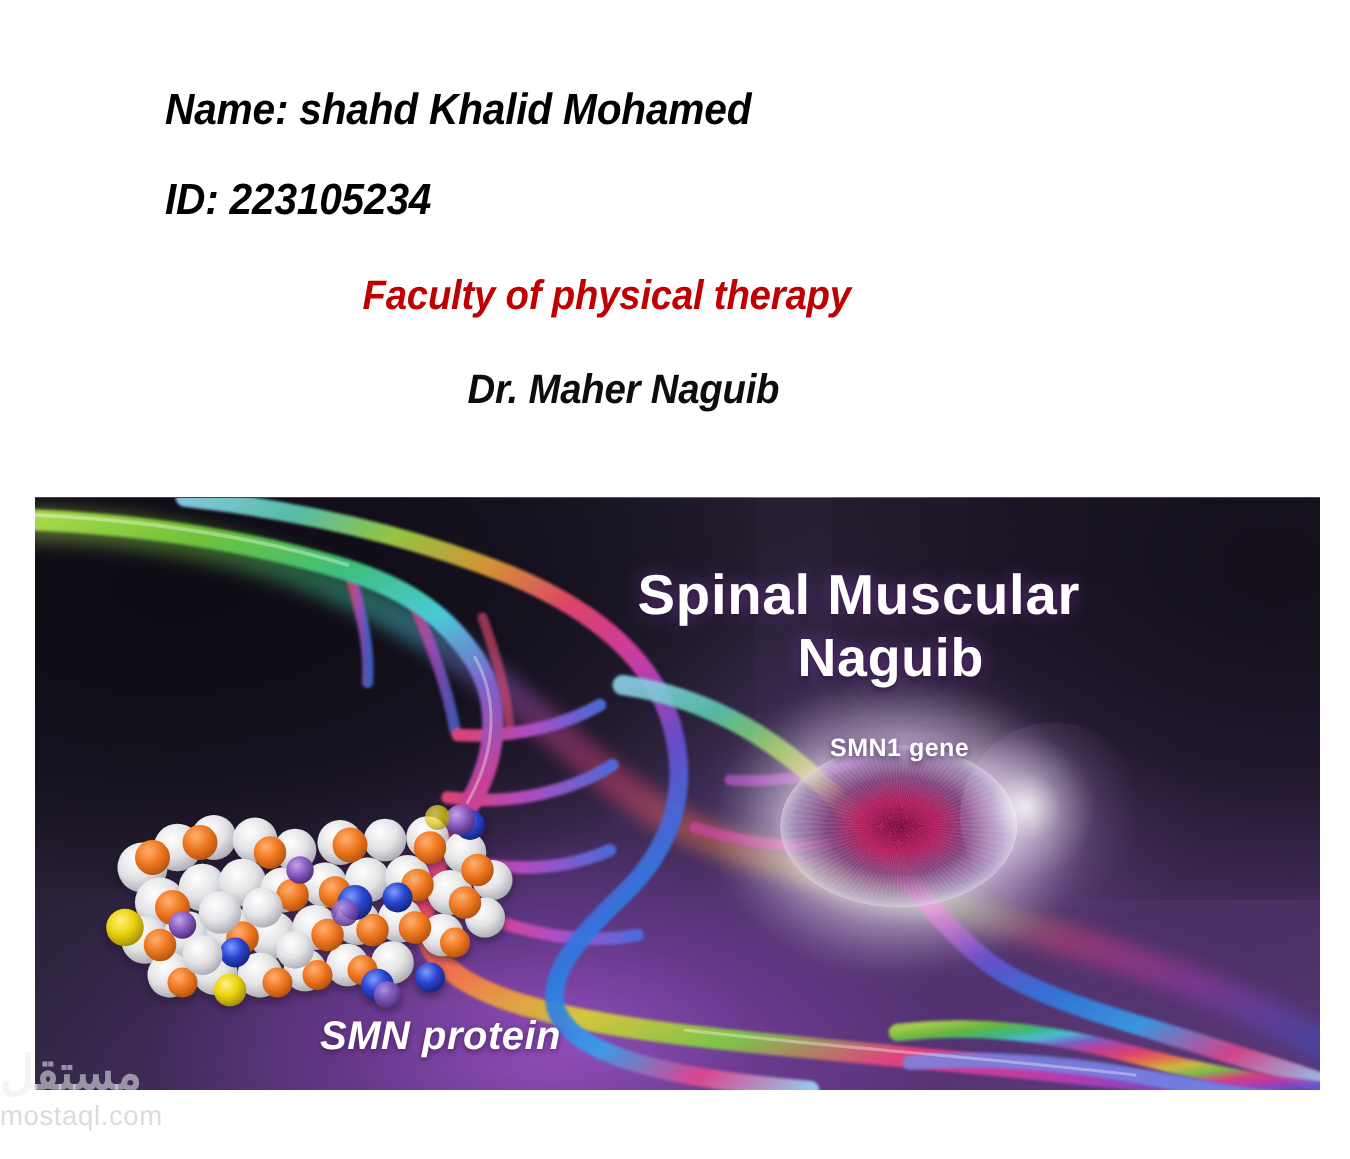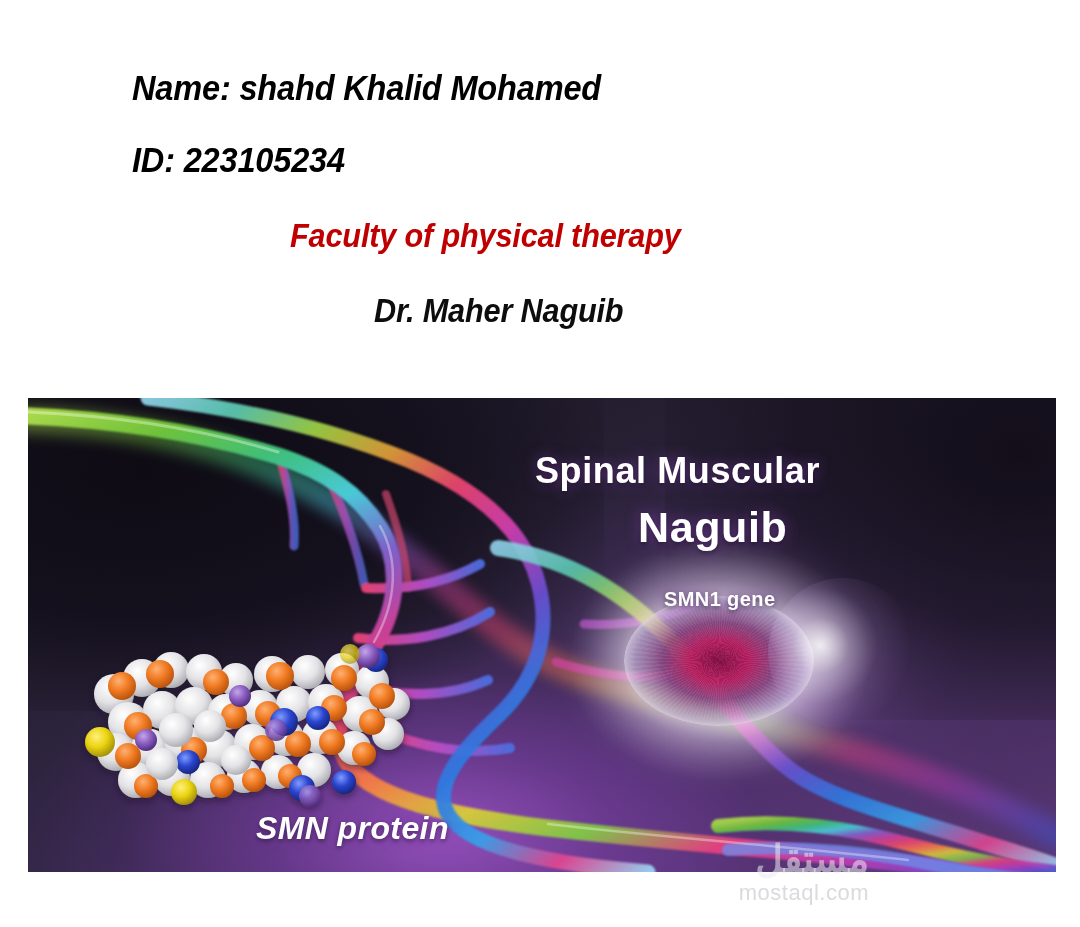--- a/index.html
+++ b/index.html
@@ -185,23 +185,23 @@
   
   .fig-label {
     position: absolute;
     color: #ffffff;
     font-weight: bold;
     white-space: nowrap;
     text-shadow: 0 0 14px rgba(120,60,160,0.75), 0 2px 5px rgba(0,0,0,0.55);
     letter-spacing: 0.5px;
   }
   .label-title1 {
-    left: 507px;
+    left: 482px;
     top: 52px;
-    font-size: 36px;
+    font-size: 45px;
     letter-spacing: 0.6px;
   }
   .label-title2 {
     left: 610px;
     top: 105px;
     font-size: 43px;
     letter-spacing: 0.6px;
   }
   .label-gene {
     left: 636px;
@@ -219,21 +219,21 @@
 
   
   .watermark {
     position: absolute;
     left: 0;
     top: 840px;
     width: 869px;
     height: 80px;
     display: flex;
     flex-direction: column;
-    align-items: flex-end;
+    align-items: flex-start;
     justify-content: flex-start;
     pointer-events: none;
   }
   .wm-arabic {
     font-size: 38px;
     font-weight: bold;
     color: rgba(235, 235, 238, 0.55);
     line-height: 1;
     direction: rtl;
   }

